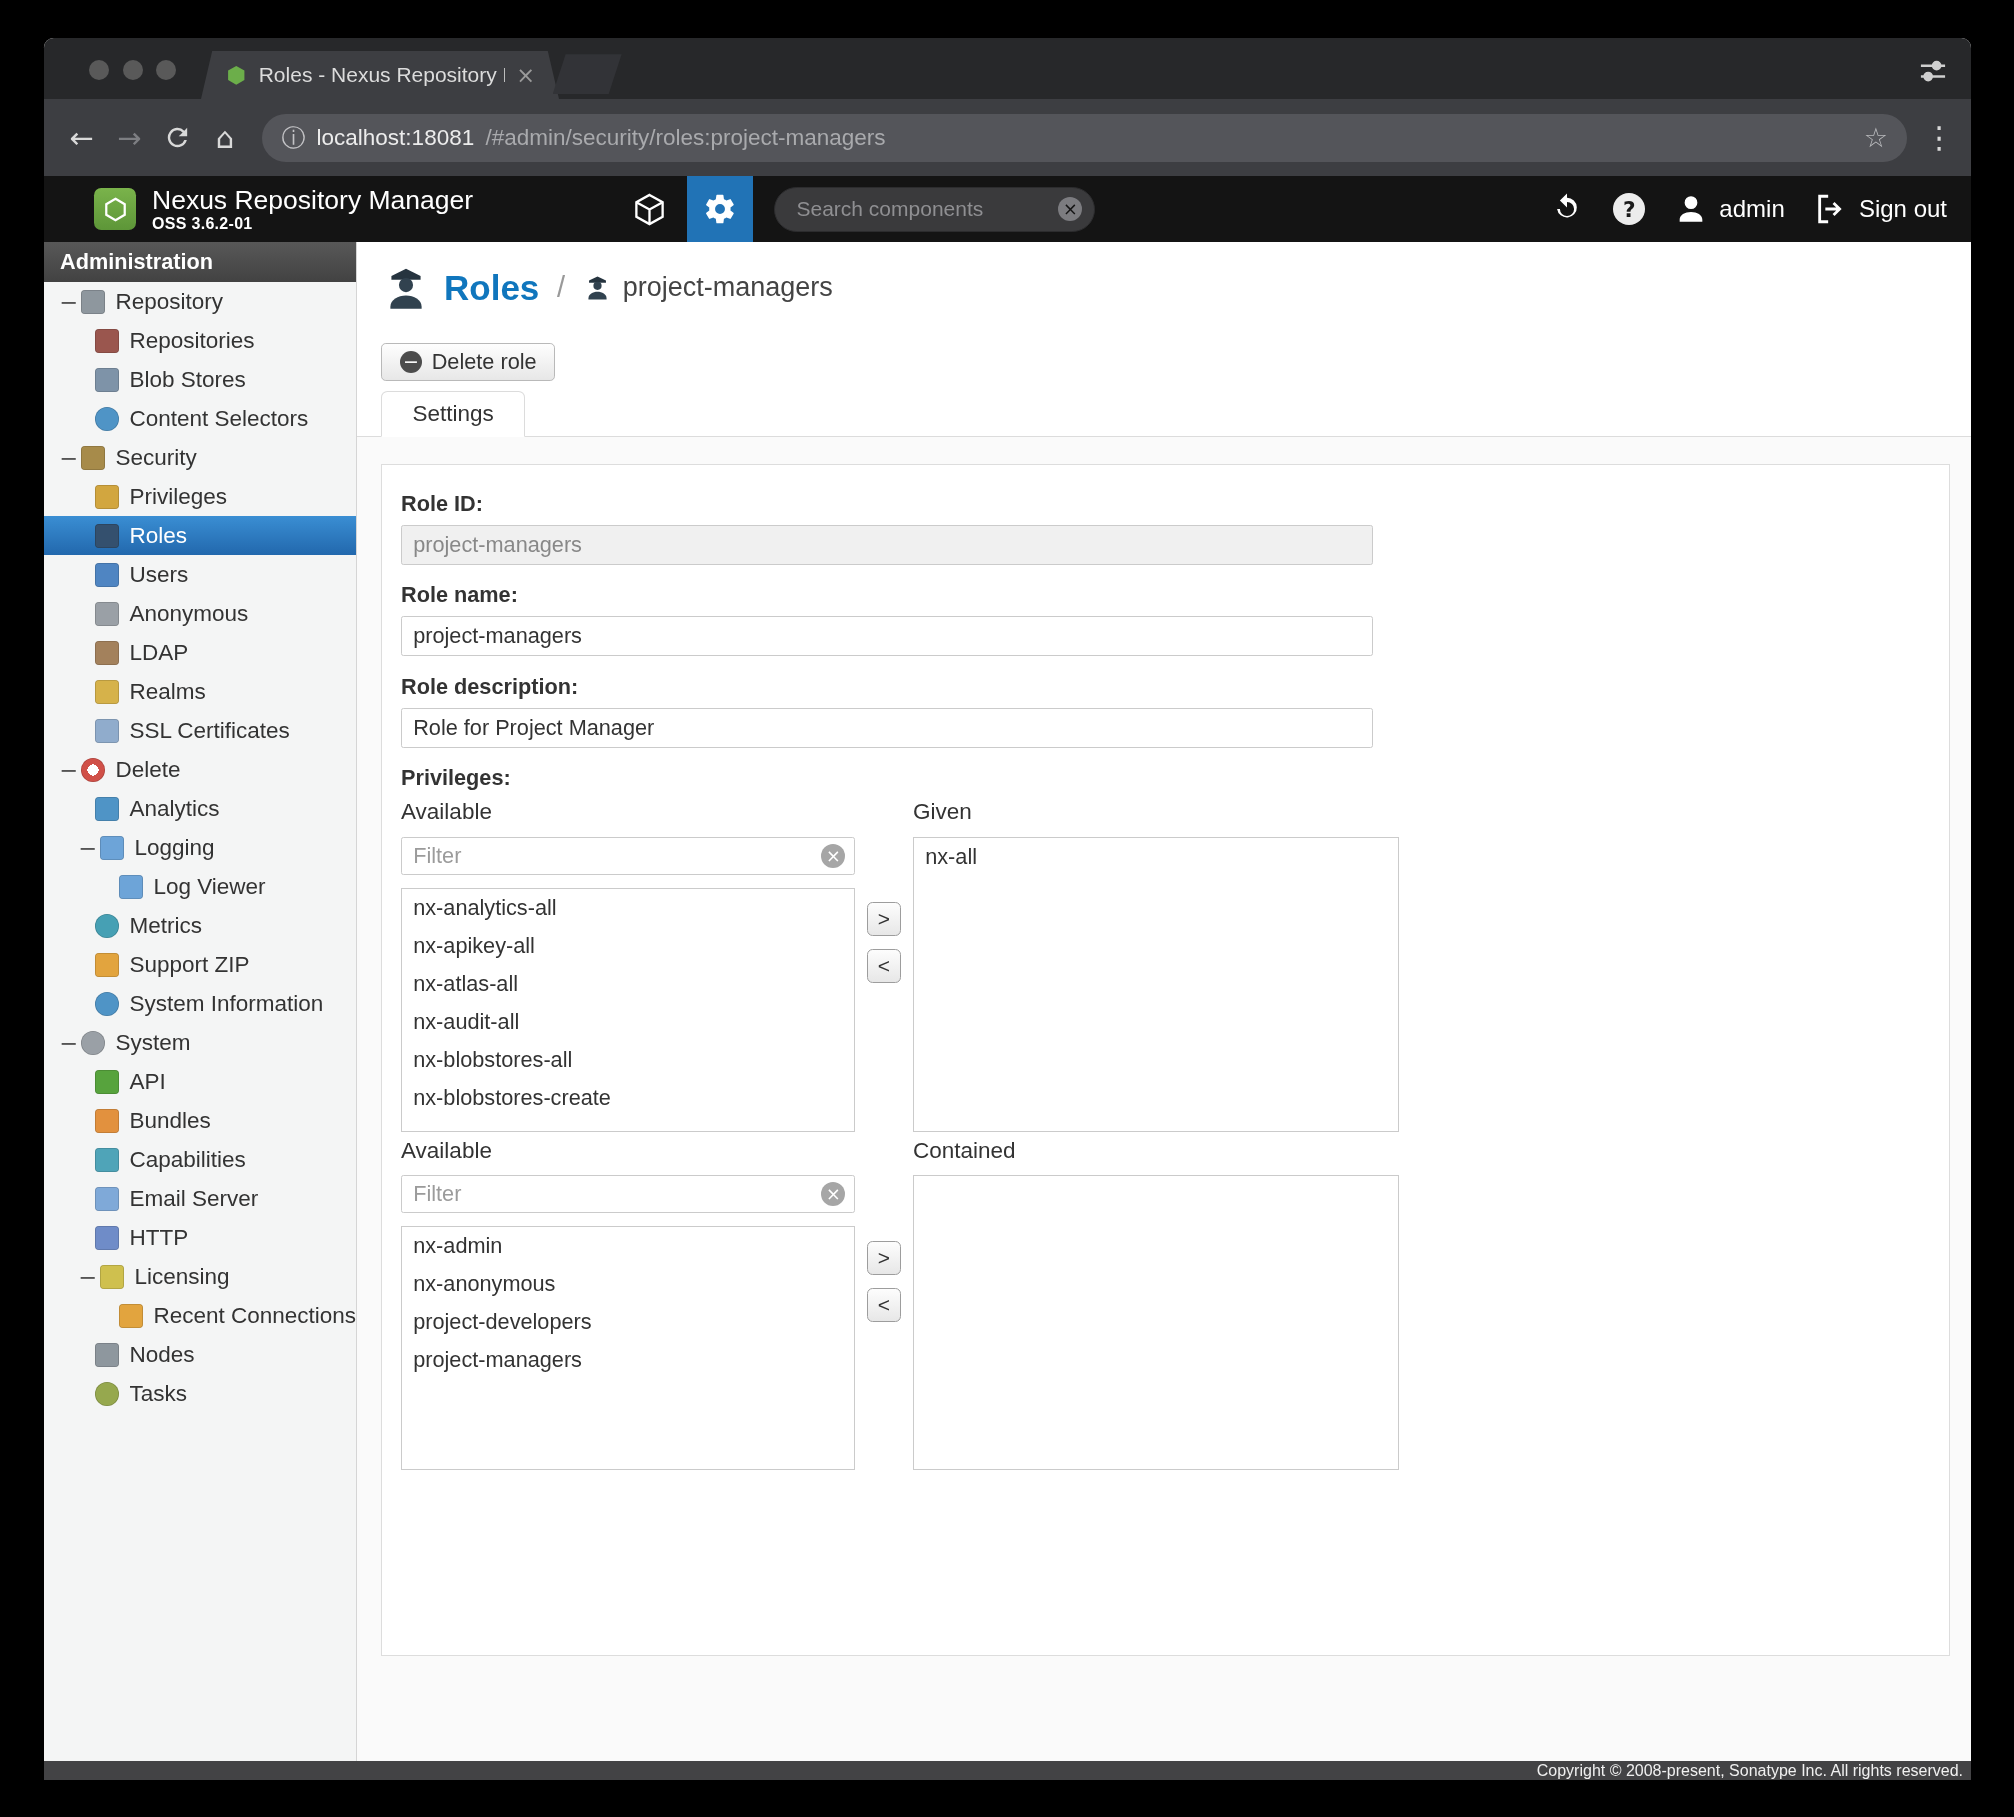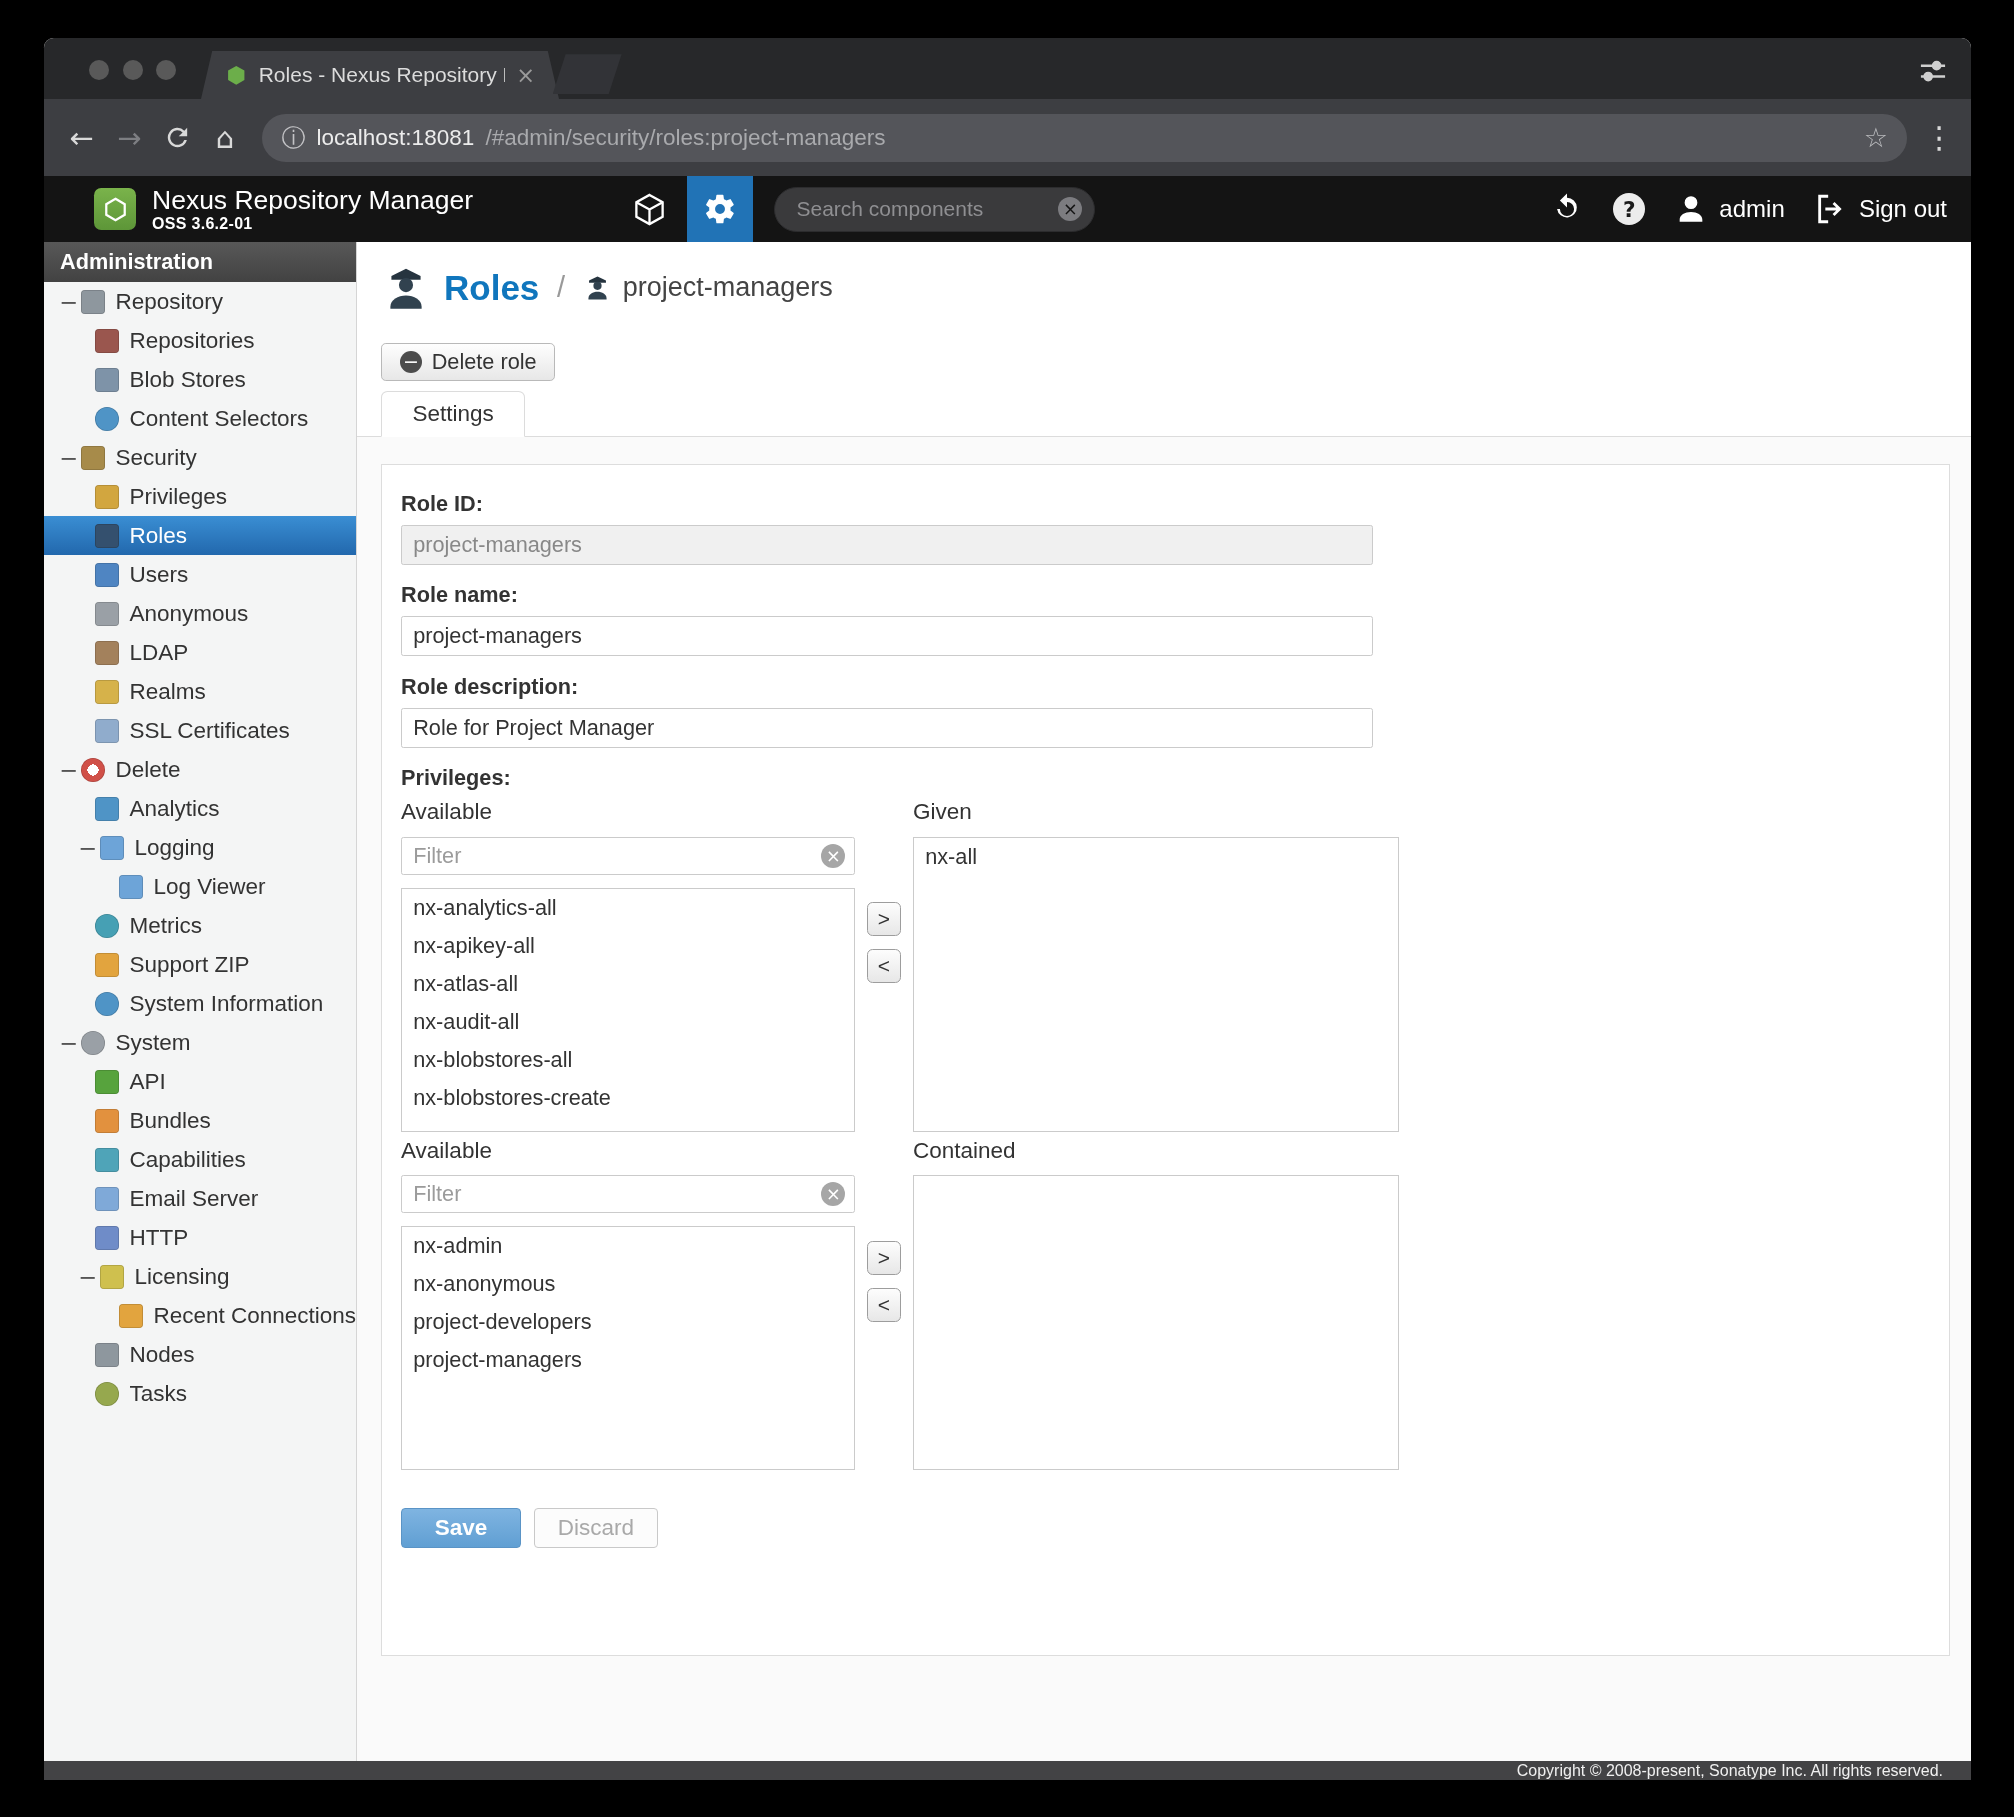--- a/index.html
+++ b/index.html
@@ -133,21 +133,21 @@
     font-size:21px;color:#333;display:flex;align-items:center;justify-content:center;cursor:pointer;font-family:inherit}
 
   .btnrow{margin-top:38px;display:flex;gap:13px}
   .btn-save{width:120px;height:40px;border-radius:4px;border:0.8px solid #5a94c6;
     background:linear-gradient(#7fb4e1,#609fd3);color:#fff;font-weight:bold;font-size:22.5px;
     display:flex;align-items:center;justify-content:center;cursor:pointer;font-family:inherit}
   .btn-discard{width:124px;height:40px;border-radius:4px;border:0.8px solid #c9c9c9;background:#fcfcfc;
     color:#a9a9a9;font-size:22.5px;display:flex;align-items:center;justify-content:center;font-family:inherit}
 
   .footer{height:19px;background:#434345;color:#f0f0f0;font-size:16px;line-height:19px;text-align:right;
-    padding-right:28px;flex:0 0 auto}
+    padding-right:8px;flex:0 0 auto}
 </style>
 </head>
 <body>
 
 <div class="window">
 
   <div class="tabstrip">
     <div class="lights">
       <span class="light"></span>
       <span class="light"></span>
@@ -461,24 +461,20 @@
             <div class="xmid">
               <button class="xbtn">&gt;</button>
               <button class="xbtn">&lt;</button>
             </div>
             <div class="xcol">
               <div class="xhead">Contained</div>
               <div class="xlist h368"></div>
             </div>
           </div>
 
-          <div class="btnrow">
-            <button class="btn-save">Save</button>
-            <button class="btn-discard">Discard</button>
-          </div>
 
         </div>
       </div>
 
     </main>
   </div>
 
   <div class="footer">Copyright © 2008-present, Sonatype Inc. All rights reserved.</div>
 
 </div>

